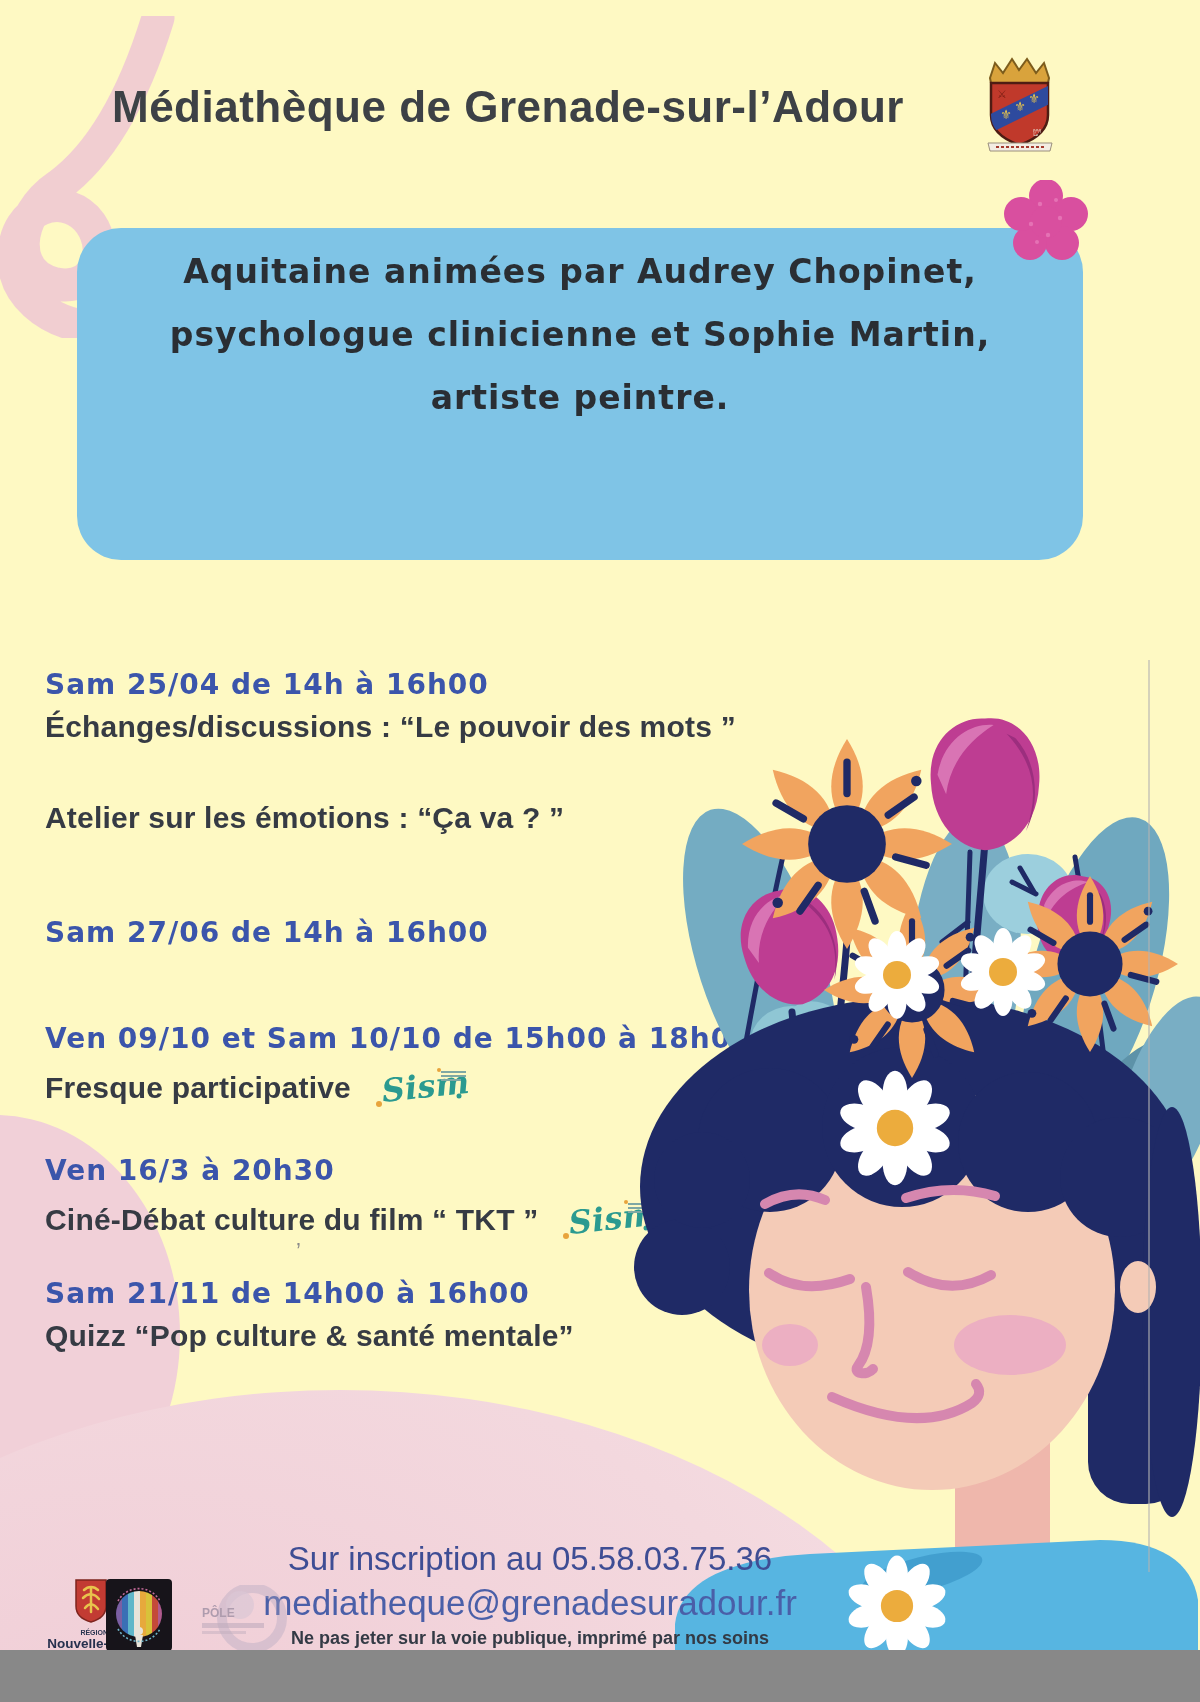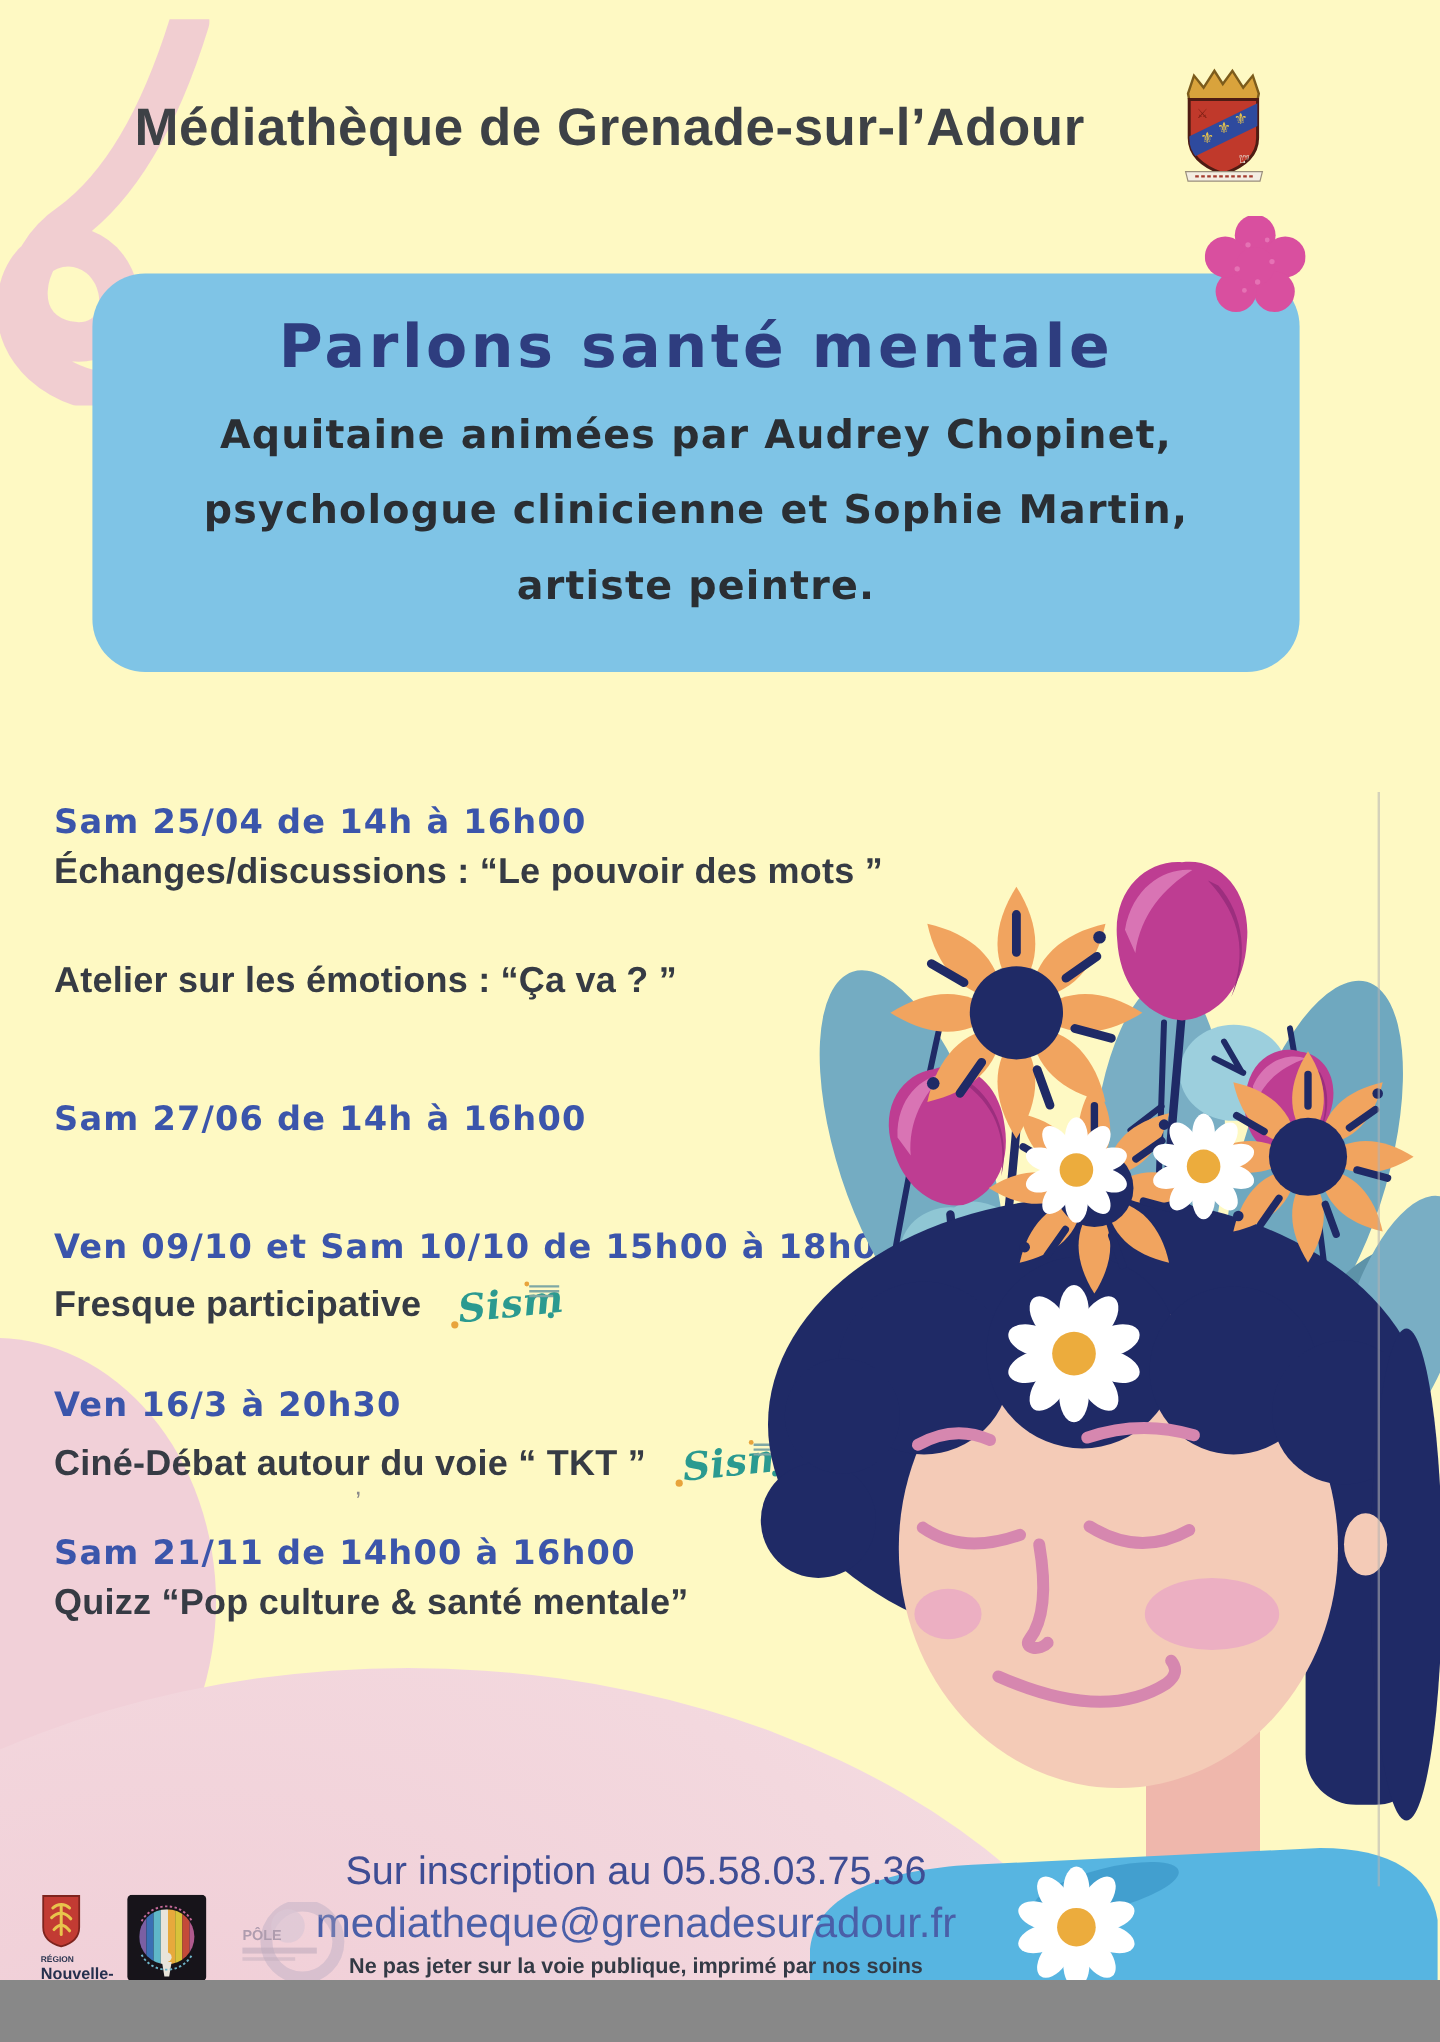--- a/index.html
+++ b/index.html
@@ -33,21 +33,21 @@
   
   .illustration{left:620px;top:672px;}
   .scanline{left:1148px;top:660px;width:2px;height:912px;background:#B3B3B3;opacity:.55;}
   .straymark{left:296px;top:1238px;font-size:22px;color:#8A8A8A;}
   
   .footer{left:160px;top:1540px;width:740px;text-align:center;}
   .footer-phone{font-size:33px;color:#3E4D94;}
   .footer-email{font-size:35px;color:#4A5FA8;margin-top:5px;}
   .footer-small{font-size:18px;color:#333A45;margin-top:5px;font-weight:600;}
   
-  .logo-na{left:34px;top:1578px;width:74px;text-align:left;}
+  .logo-na{left:34px;top:1578px;width:74px;text-align:right;}
   .logo-na .region{font-size:7px;font-weight:bold;color:#2A3550;margin-top:1px;}
   .logo-na .naname{font-size:13.5px;font-weight:bold;color:#26304E;line-height:1.12;}
   .logo-square{left:106px;top:1579px;}
   .logo-pole{left:194px;top:1585px;opacity:.5;}
 </style>
 </head>
 <body>
 
 <div id="poster">
 
@@ -74,21 +74,20 @@
           <text x="52" y="50">⚜</text>
       </g>
       <text x="20" y="45" font-size="11" fill="#7c1f14" text-anchor="middle">⚔</text>
       <text x="55" y="83" font-size="10" fill="#e8e2d6" text-anchor="middle">⛫</text>
     </g>
     <path d="M6,90 L70,90 L68,98 L8,98 Z" fill="#F3EDE2" stroke="#9a8f7c" stroke-width="1"></path>
     <line x1="14" y1="94" x2="62" y2="94" stroke="#A43B2E" stroke-width="2" stroke-dasharray="3 2"></line>
   </svg>
 
   <div class="abs banner">
-    <div class="banner-heading">Parlons santé mentale</div>
     <div class="banner-line">Aquitaine animées par Audrey Chopinet,</div>
     <div class="banner-line">psychologue clinicienne et Sophie Martin,</div>
     <div class="banner-line">artiste peintre.</div>
   </div>
 
   <svg class="abs flower-deco" width="84" height="84" viewBox="0 0 84 84">
     <g fill="#D94F9F">
       <circle cx="42" cy="16" r="17"></circle>
         <circle cx="67" cy="34" r="17"></circle>
         <circle cx="58" cy="63" r="17"></circle>
@@ -133,21 +132,21 @@
             <line x1="68" y1="12" x2="93" y2="12"></line>
             <line x1="68" y1="16" x2="88" y2="16"></line>
           </g>
         <circle cx="66" cy="6" r="2" fill="#E8A43C"></circle>
       </svg>
     </div>
   </div>
   <div class="event" style="top:1154px">
     <div class="event-date">Ven 16/3 à 20h30</div>
     <div class="event-desc">
-      <span>Ciné-Débat autour du voie “ TKT ”</span>
+      <span>Ciné-Débat culture du film “ TKT ”</span>
       <svg class="sism" width="96" height="48" viewBox="0 0 96 48">
         <circle cx="6" cy="40" r="3" fill="#E8A43C"></circle>
         <text x="10" y="38" font-family="DejaVu Serif" font-style="italic" font-size="32" fill="#2B9A90" transform="rotate(-6 10 38)">Sism</text>
         <circle cx="86" cy="32" r="2.5" fill="#2B9A90"></circle>
         <g stroke="#7fa8a4" stroke-width="2">
             <line x1="68" y1="8" x2="93" y2="8"></line>
             <line x1="68" y1="12" x2="93" y2="12"></line>
             <line x1="68" y1="16" x2="88" y2="16"></line>
           </g>
         <circle cx="66" cy="6" r="2" fill="#E8A43C"></circle>

